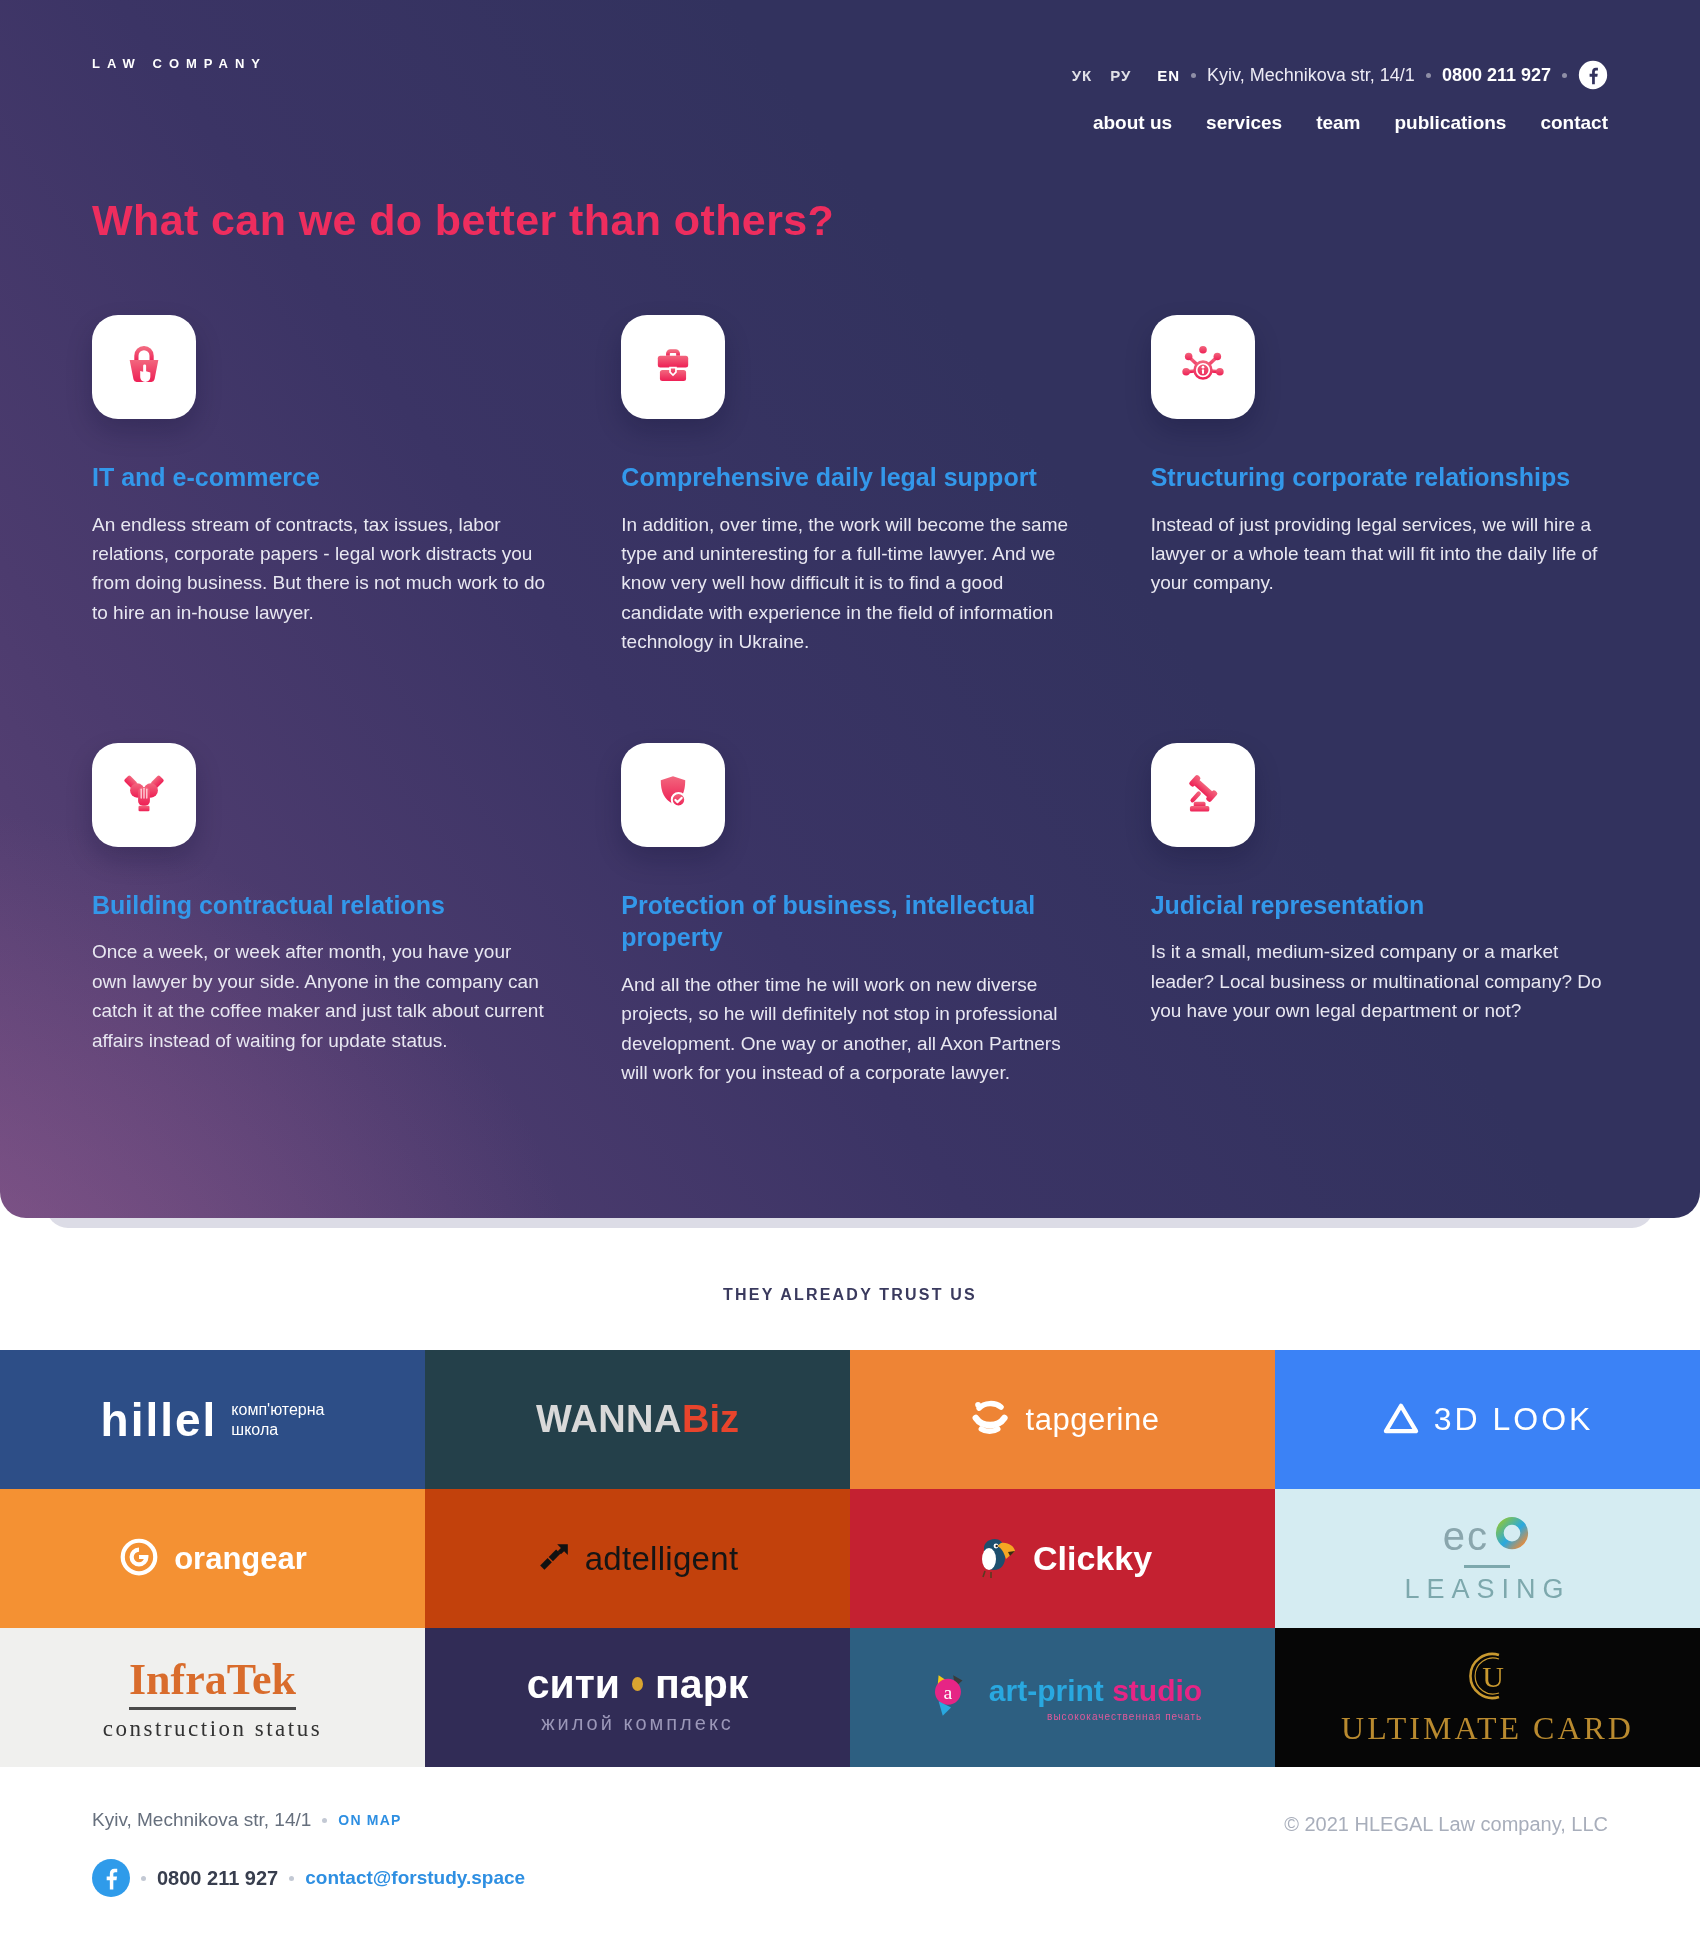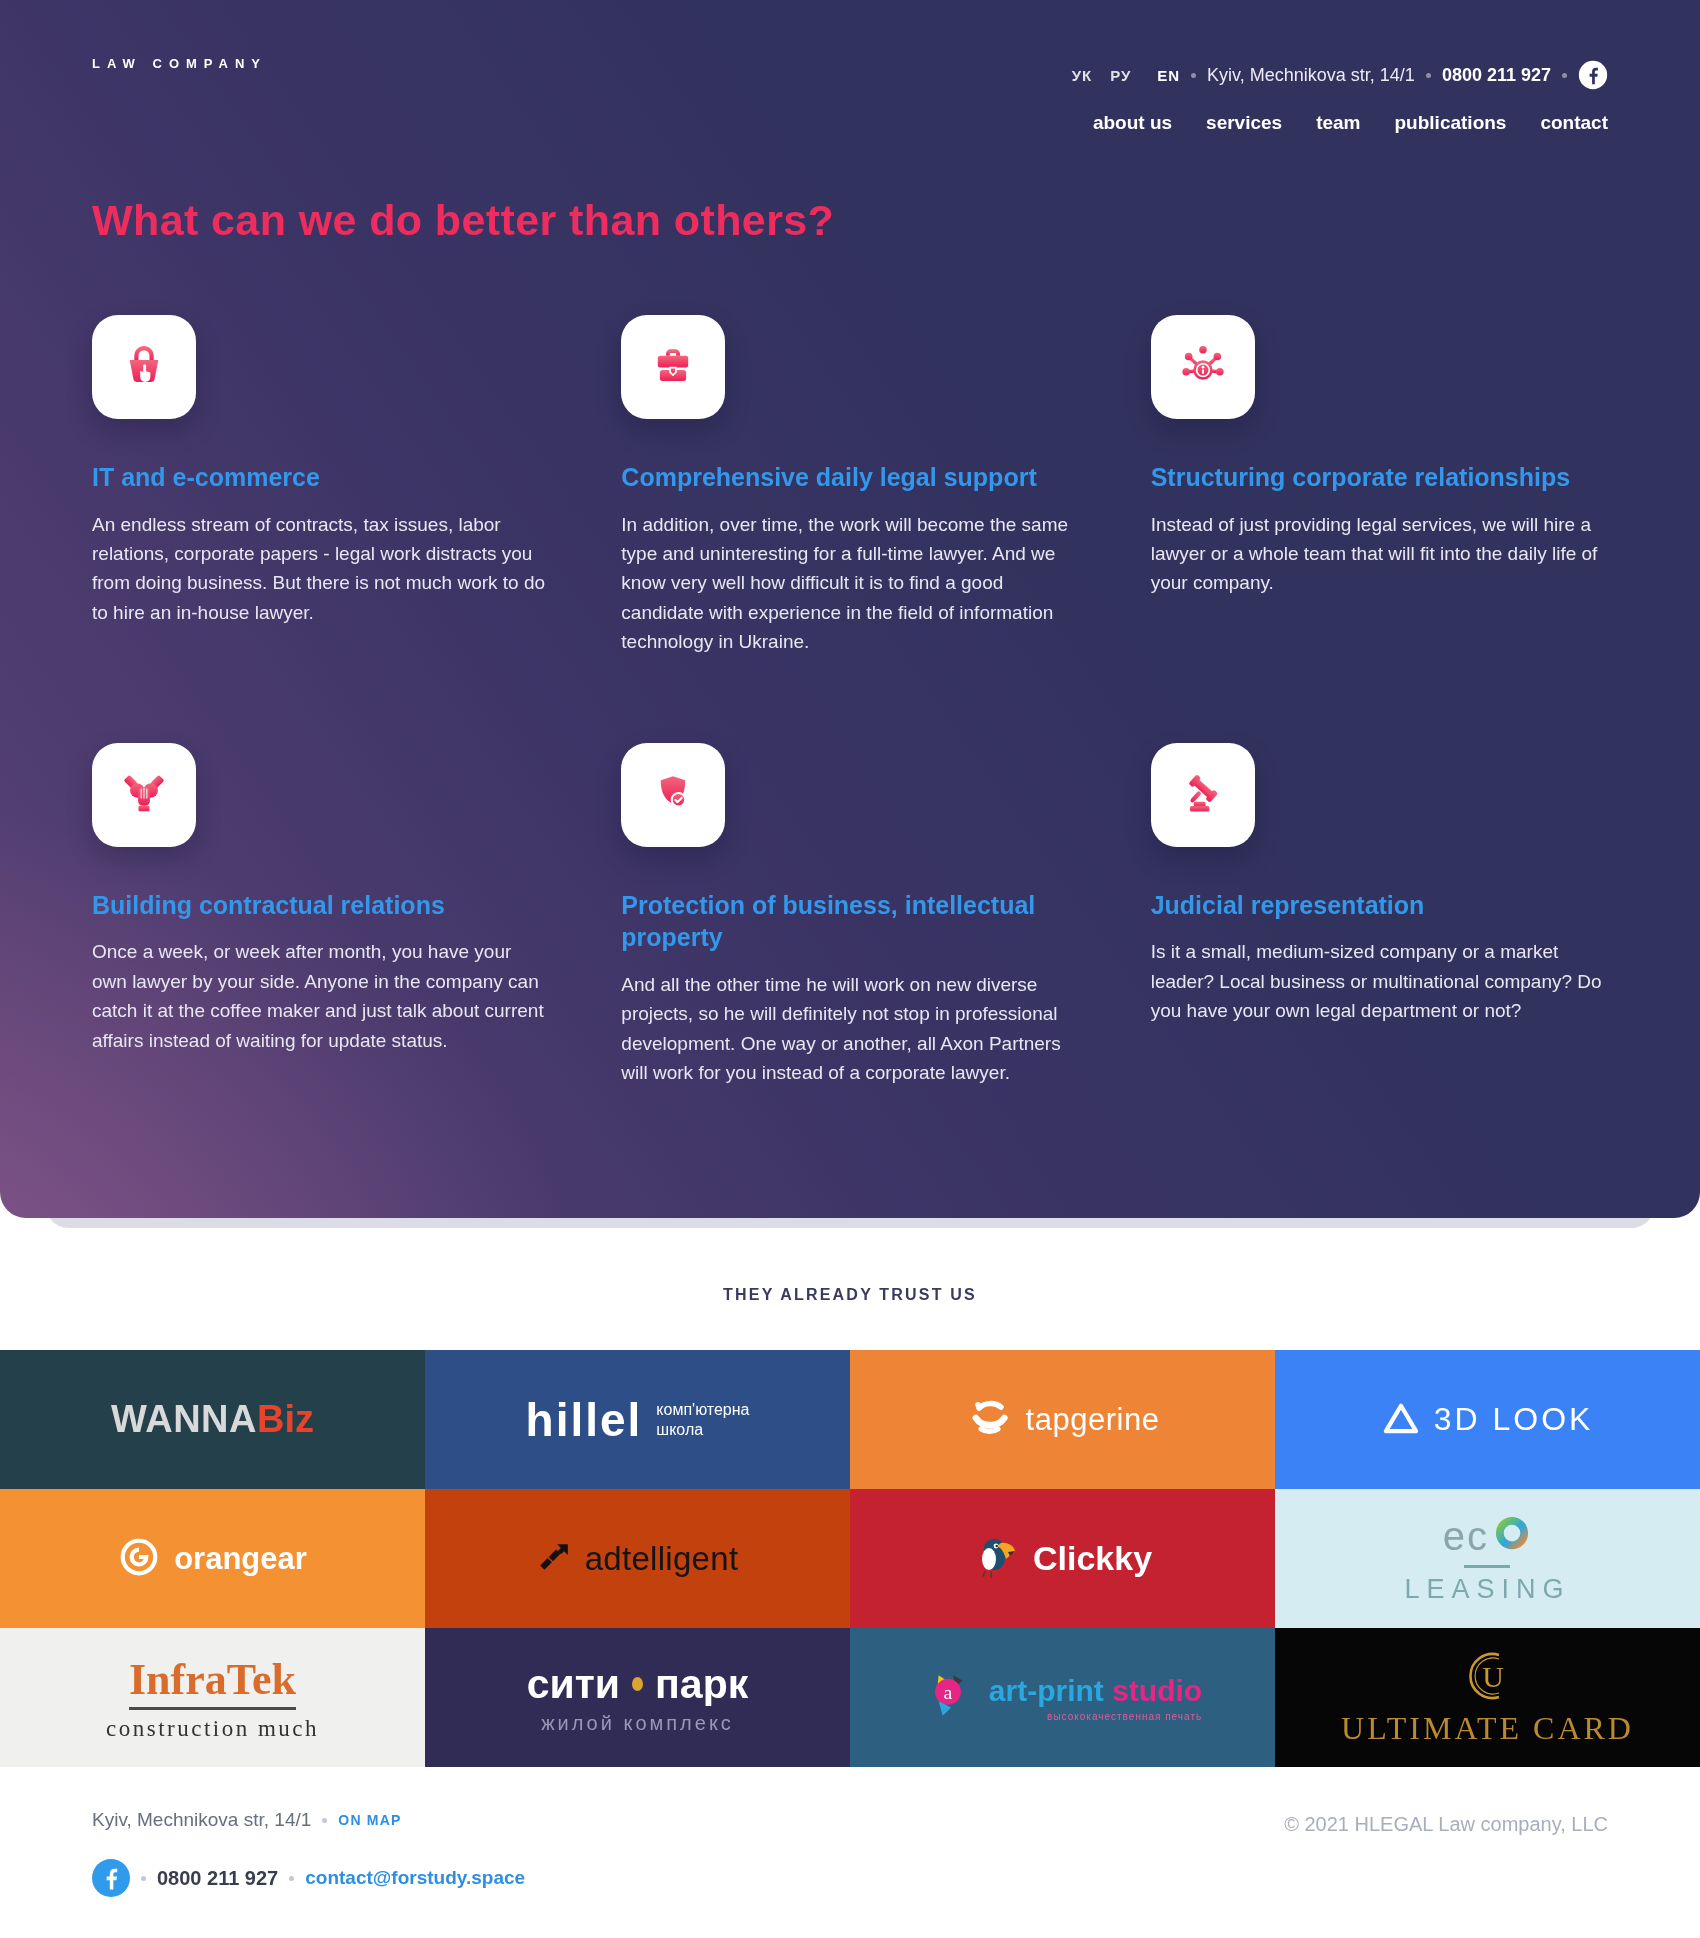--- a/index.html
+++ b/index.html
@@ -284,30 +284,30 @@
   </div>
 </section>
 
 <div class="shadow-strip"></div>
 
 <section class="trust">
   <h2 class="trust-heading">THEY ALREADY TRUST US</h2>
 
   <div class="trust-grid">
 
-    <div class="cell c-wannabiz">
-      <span><span class="wb1">WANNA</span><span class="wb2">Biz</span></span>
-    </div>
-
     <div class="cell c-hillel">
       <span class="hillel-word">hillel</span>
       <span class="hillel-sub">
           <span>комп'ютерна</span>
           <span>школа</span>
         </span>
+    </div>
+
+    <div class="cell c-wannabiz">
+      <span><span class="wb1">WANNA</span><span class="wb2">Biz</span></span>
     </div>
 
     <div class="cell c-tapgerine">
       <span>
         <svg viewBox="0 0 42 40" width="46" height="44" fill="none" stroke="#fff" stroke-linecap="round">
           <path d="M12 11a13 10 0 0 1 20-1" stroke-width="5"></path>
           <path d="M9 20a15 13 0 0 0 26 0" stroke-width="6"></path>
           <path d="M14 30a11 8 0 0 0 15 0" stroke-width="5"></path>
           <circle cx="11" cy="8" r="2.6" fill="#fff" stroke="none"></circle>
         </svg>
@@ -369,21 +369,21 @@
               </svg></span>
           </span>
         <span class="eco-rule"></span>
         <span class="eco-leasing">LEASING</span>
       </span>
     </div>
 
     <div class="cell c-infratek">
       <span class="it-box">
         <span class="it-main">InfraTek</span>
-        <span class="it-sub">construction much</span>
+        <span class="it-sub">construction status</span>
       </span>
     </div>
 
     <div class="cell c-citypark">
       <span class="cp-box">
         <span class="cp-line">
             <span>сити</span>
             <span class="cp-dot"></span>
             <span>парк</span>
           </span>

